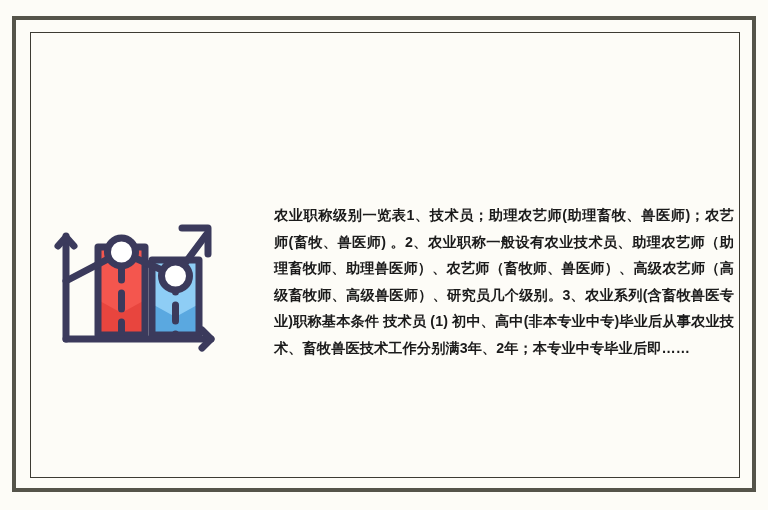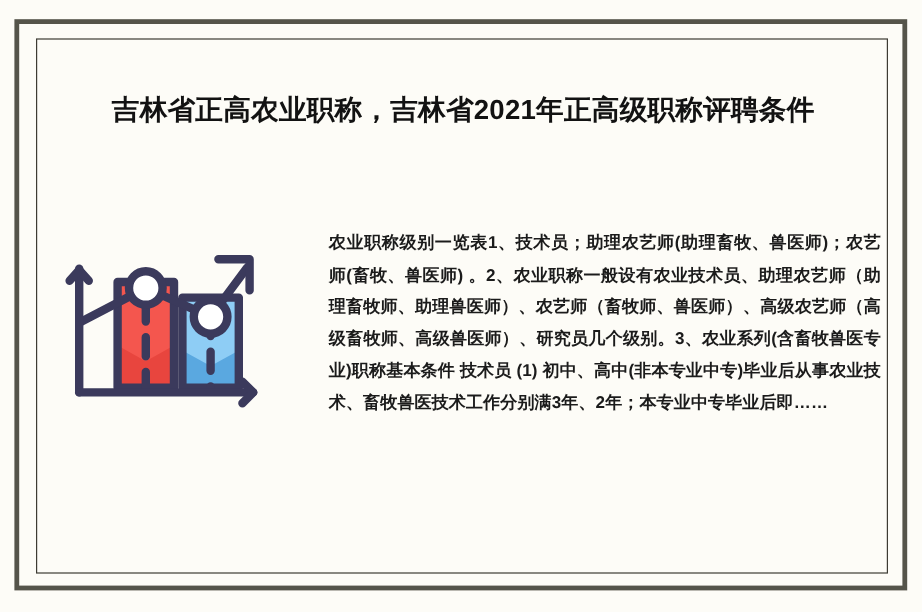--- a/index.html
+++ b/index.html
@@ -65,21 +65,21 @@
     font-size: 23px;
     line-height: 34px;
     font-weight: bold;
     color: #121212;
     letter-spacing: 0.2px;
   }
 
   .body-area {
     position: absolute;
     left: 0;
-    top: 156px;
+    top: 168px;
     width: 642px;
     height: 260px;
   }
 
   .illustration {
     position: absolute;
     left: 18px;
     top: 8px;
     width: 175px;
     height: 145px;
@@ -102,21 +102,20 @@
 </head>
 <body>
 
 <div class="page">
 
   <div class="frame-outer"></div>
   <div class="frame-inner"></div>
 
   <div class="content">
 
-    <div class="title">吉林省正高农业职称，吉林省2021年正高级职称评聘条件</div>
 
     <div class="body-area">
 
       <div class="illustration">
         <svg viewBox="0 0 175 145" width="175" height="145" xmlns="http://www.w3.org/2000/svg">
 
           <rect x="50" y="39" width="47" height="88" fill="#f4564e"></rect>
           <path d="M50 92 L73.5 105 L97 92 L97 127 L50 127 Z" fill="#e8453e"></path>
 
           <rect x="104" y="52" width="47" height="75" fill="#8ecdf5"></rect>

